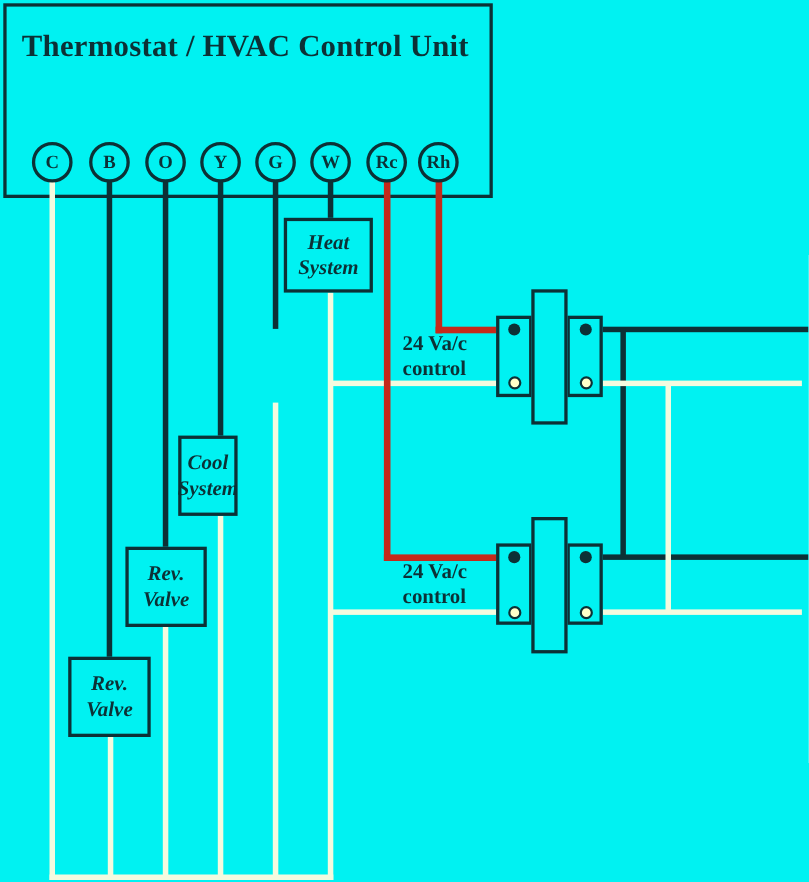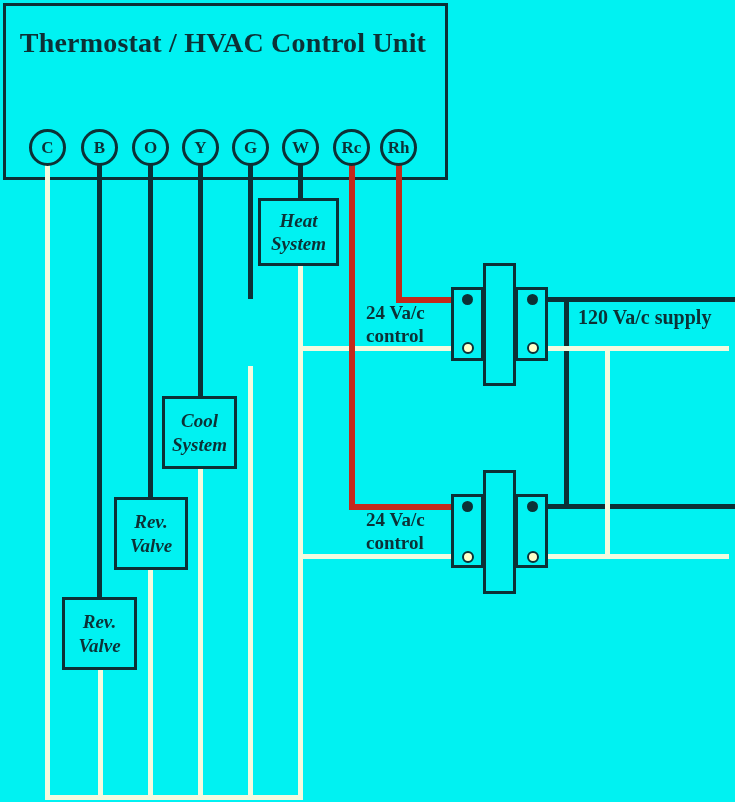--- a/index.html
+++ b/index.html
@@ -104,21 +104,21 @@
   <div class="box" style="left:451px;top:494px;width:33px;height:74px;"></div>
   <div class="box" style="left:515px;top:494px;width:33px;height:74px;"></div>
   <div class="box" style="left:483px;top:470px;width:33px;height:124px;"></div>
   <div class="dot" style="left:462px;top:501px;"></div>
   <div class="dot" style="left:527px;top:501px;"></div>
   <div class="opencirc" style="left:462px;top:551px;"></div>
   <div class="opencirc" style="left:527px;top:551px;"></div>
 
   <div class="box comp" style="left:258px;top:198px;width:81px;height:68px;">Heat
 System</div>
-  <div class="box comp" style="left:162px;top:396px;width:75px;height:73px;">Cool
+  <div class="box comp" style="left:162px;top:396px;width:54px;height:73px;">Cool
 System</div>
   <div class="box comp" style="left:114px;top:497px;width:74px;height:73px;">Rev.
 Valve</div>
   <div class="box comp" style="left:62px;top:597px;width:75px;height:73px;">Rev.
 Valve</div>
 
   <div class="terminal-circle" style="left:29px;top:129px;">
       <span>C</span>
     </div>
   <div class="terminal-circle" style="left:81px;top:129px;">
@@ -140,15 +140,14 @@
       <span>Rc</span>
     </div>
   <div class="terminal-circle" style="left:380px;top:129px;">
       <span>Rh</span>
     </div>
 
   <div class="lbl ctl" style="left:366px;top:301px;width:86px;">24 Va/c
 control</div>
   <div class="lbl ctl" style="left:366px;top:508px;width:86px;">24 Va/c
 control</div>
-  <div class="lbl sup" style="left:578px;top:306px;width:156px;">120 Va/c supply</div>
 
 </div>
 
 </body></html>

